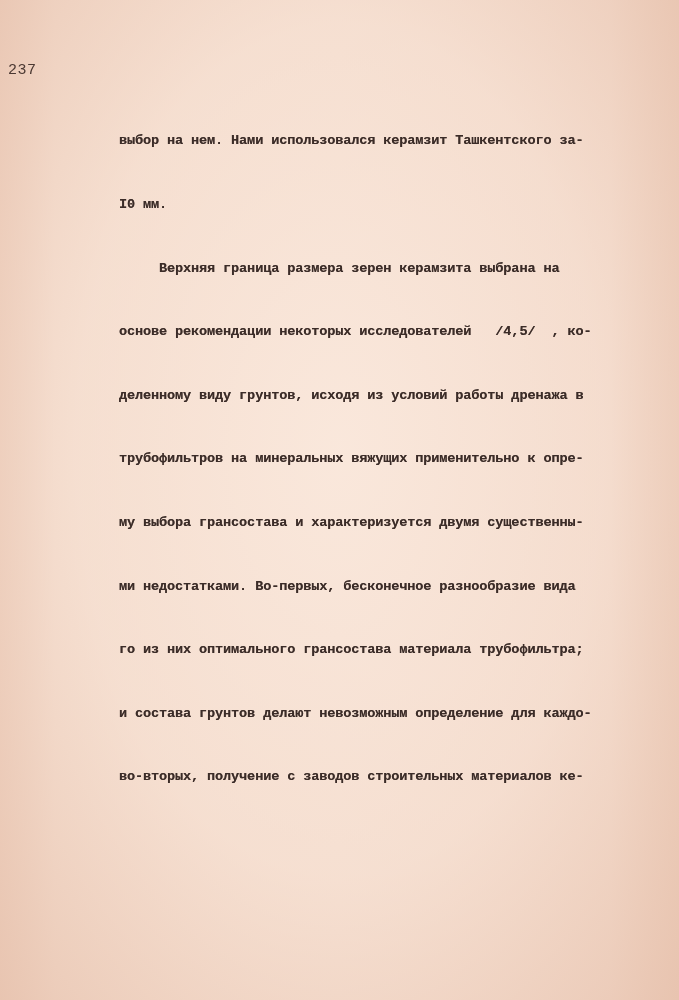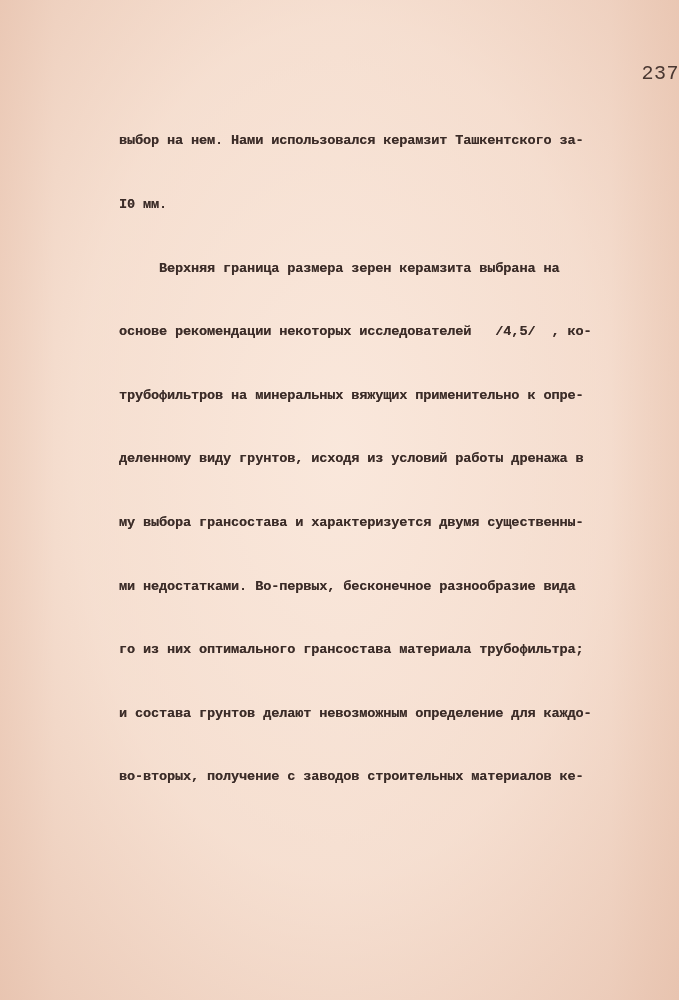--- a/index.html
+++ b/index.html
@@ -10,21 +10,21 @@
   .page {
     position: relative; width: 679px; height: 1000px;
     background:
       radial-gradient(ellipse at 50% 45%, rgba(250,232,220,0.9) 0%, rgba(245,221,206,0.6) 55%, rgba(232,196,176,0.85) 100%),
       linear-gradient(90deg, #ebc9b6 0%, #f6e1d3 8%, #f7e3d6 50%, #f4dcce 90%, #e8c3ae 100%);
     font-family: "Liberation Mono", "DejaVu Sans Mono", monospace;
     color: #3a2a26;
   }
   .page-number {
     position: absolute; left: 8px; right: 0; top: 62px;
-    text-align: right; font-size: 20px; letter-spacing: 0.5px;
+    text-align: left; font-size: 15px; letter-spacing: 0.5px;
     color: #4a3832;
   }
   .body-text {
     position: absolute; left: 103px; top: 88px; width: 500px;
     font-size: 13.6px; line-height: 21.2px;
     font-weight: bold; letter-spacing: -0.15px;
     white-space: pre; color: #3b2c28;
     text-shadow: 0 0 0.4px rgba(40,25,20,0.6);
   }
   .line { display: block; height: 21.2px; margin-left: 16px; }
@@ -32,22 +32,22 @@
 </head>
 <body>
 
 <div class="page">
   <div class="page-number">237</div>
   <div class="body-text">
     <span class="line">выбор на нем. Нами использовался керамзит Ташкентского за-</span>
     <span class="line">I0 мм.</span>
     <span class="line">     Верхняя граница размера зерен керамзита выбрана на</span>
     <span class="line">основе рекомендации некоторых исследователей   /4,5/  , ко-</span>
+    <span class="line">деленному виду грунтов, исходя из условий работы дренажа в</span>
     <span class="line">трубофильтров на минеральных вяжущих применительно к опре-</span>
-    <span class="line">деленному виду грунтов, исходя из условий работы дренажа в</span>
     <span class="line">му выбора грансостава и характеризуется двумя существенны-</span>
     <span class="line">ми недостатками. Во-первых, бесконечное разнообразие вида</span>
     <span class="line">го из них оптимального грансостава материала трубофильтра;</span>
     <span class="line">и состава грунтов делают невозможным определение для каждо-</span>
     <span class="line">во-вторых, получение с заводов строительных материалов ке-</span>
     
     
     
     
     

